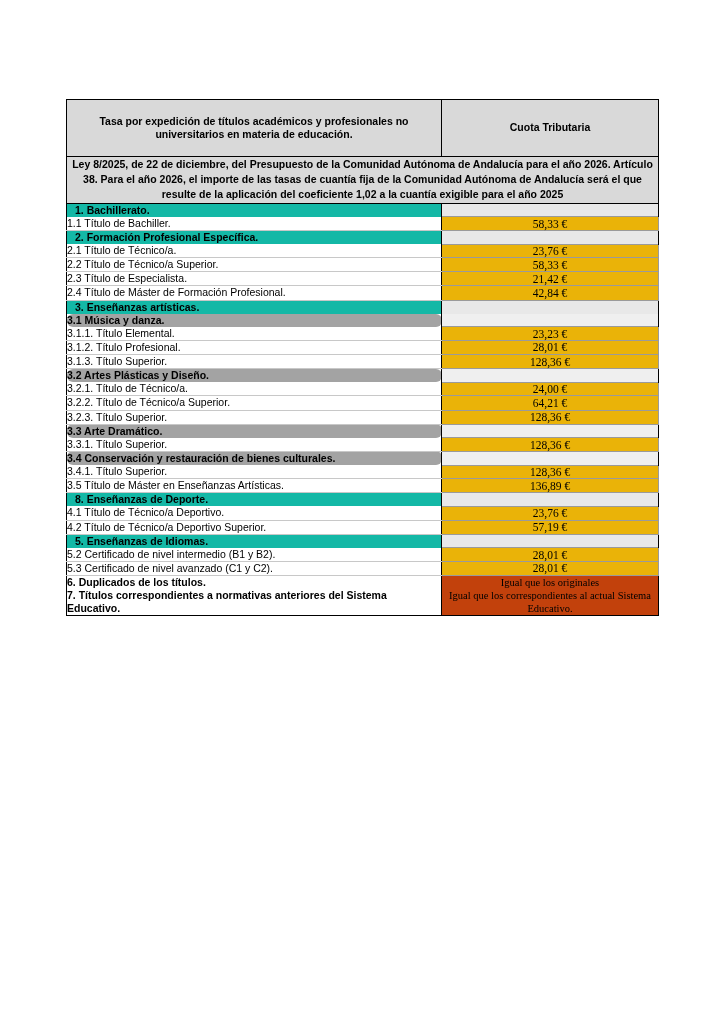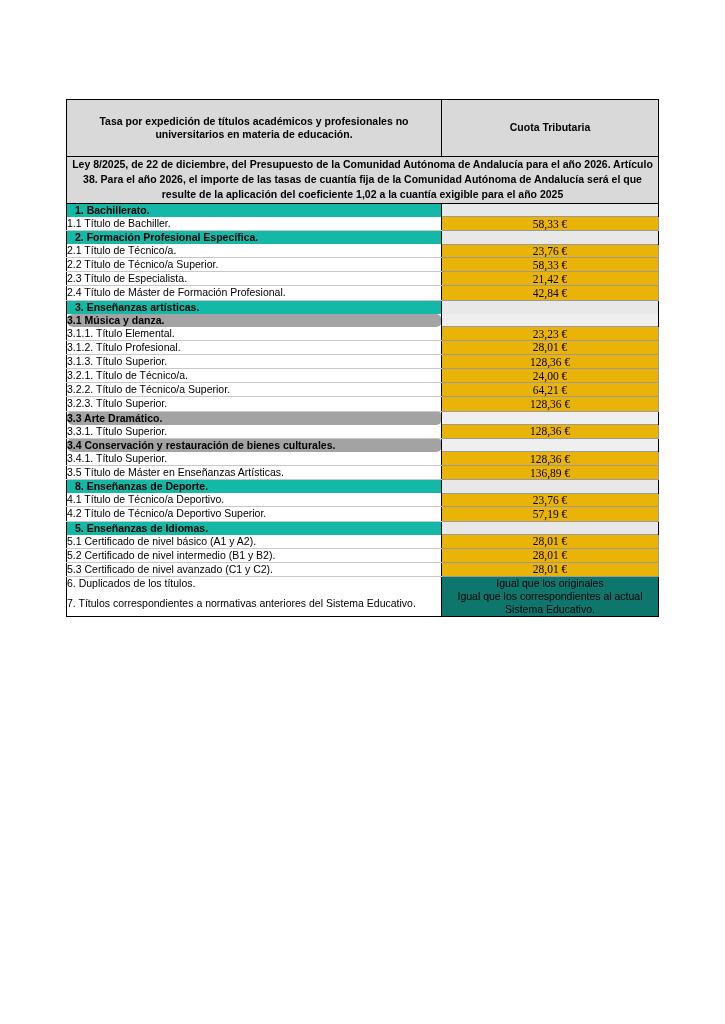--- a/index.html
+++ b/index.html
@@ -94,34 +94,34 @@
   
   tr.amount .row-value {
     background: #eab308;
     border: 1px solid #9a9a9a !important;
   }
   tr.amount .row-label {
     border-bottom: 1px solid #c8c8c8 !important;
   }
   
   tr.textval .row-value {
-    background: #0f766e;
-    font-family: Liberation Sans, sans-serif;
+    background: #c2410c;
+    font-family: Liberation Serif, serif;
     font-size: 10.5px;
     line-height: 1.25;
     text-align: center;
   }
   tr.last .row-label, tr.last .row-value {
     border-bottom: 1px solid #000 !important;
   }
   
   .ind1 { padding-left: 60px; border-radius: 6px; }
   .ind2 { padding-left: 110px; }
   .ind0 { padding-left: 8px; }
-  .bold { font-weight: normal; margin-left: 8px; }
+  .bold { font-weight: bold; margin-left: 8px; }
   .vtop { vertical-align: top; }
 </style>
 </head>
 <body>
 
 <div class="page">
   <table class="doc-table">
     <colgroup>
       <col style="width:375px">
       <col style="width:217px">
@@ -176,20 +176,24 @@
           <td class="row-value">23,23 €</td>
         </tr>
         <tr class="amount">
           <td class="row-label ind2">3.1.2. Título Profesional.</td>
           <td class="row-value">28,01 €</td>
         </tr>
         <tr class="amount">
           <td class="row-label ind2">3.1.3. Título Superior.</td>
           <td class="row-value">128,36 €</td>
         </tr>
+        <tr class="sub">
+          <td class="row-label ind1">3.2 Artes Plásticas y Diseño.</td>
+          <td class="row-value"></td>
+        </tr>
         <tr class="amount">
           <td class="row-label ind2">3.2.1. Título de Técnico/a.</td>
           <td class="row-value">24,00 €</td>
         </tr>
         <tr class="amount">
           <td class="row-label ind2">3.2.2. Título de Técnico/a Superior.</td>
           <td class="row-value">64,21 €</td>
         </tr>
         <tr class="amount">
           <td class="row-label ind2">3.2.3. Título Superior.</td>
@@ -223,24 +227,20 @@
           <td class="row-label ind1">4.1 Título de Técnico/a Deportivo.</td>
           <td class="row-value">23,76 €</td>
         </tr>
         <tr class="amount">
           <td class="row-label ind1">4.2 Título de Técnico/a Deportivo Superior.</td>
           <td class="row-value">57,19 €</td>
         </tr>
         <tr class="section">
           <td class="row-label ind0">5. Enseñanzas de Idiomas.</td>
           <td class="row-value"></td>
-        </tr>
-        <tr class="amount">
-          <td class="row-label ind1">5.1 Certificado de nivel básico (A1 y A2).</td>
-          <td class="row-value">28,01 €</td>
         </tr>
         <tr class="amount">
           <td class="row-label ind1">5.2 Certificado de nivel intermedio (B1 y B2).</td>
           <td class="row-value">28,01 €</td>
         </tr>
         <tr class="amount">
           <td class="row-label ind1">5.3 Certificado de nivel avanzado (C1 y C2).</td>
           <td class="row-value">28,01 €</td>
         </tr>
         <tr class="textval">

